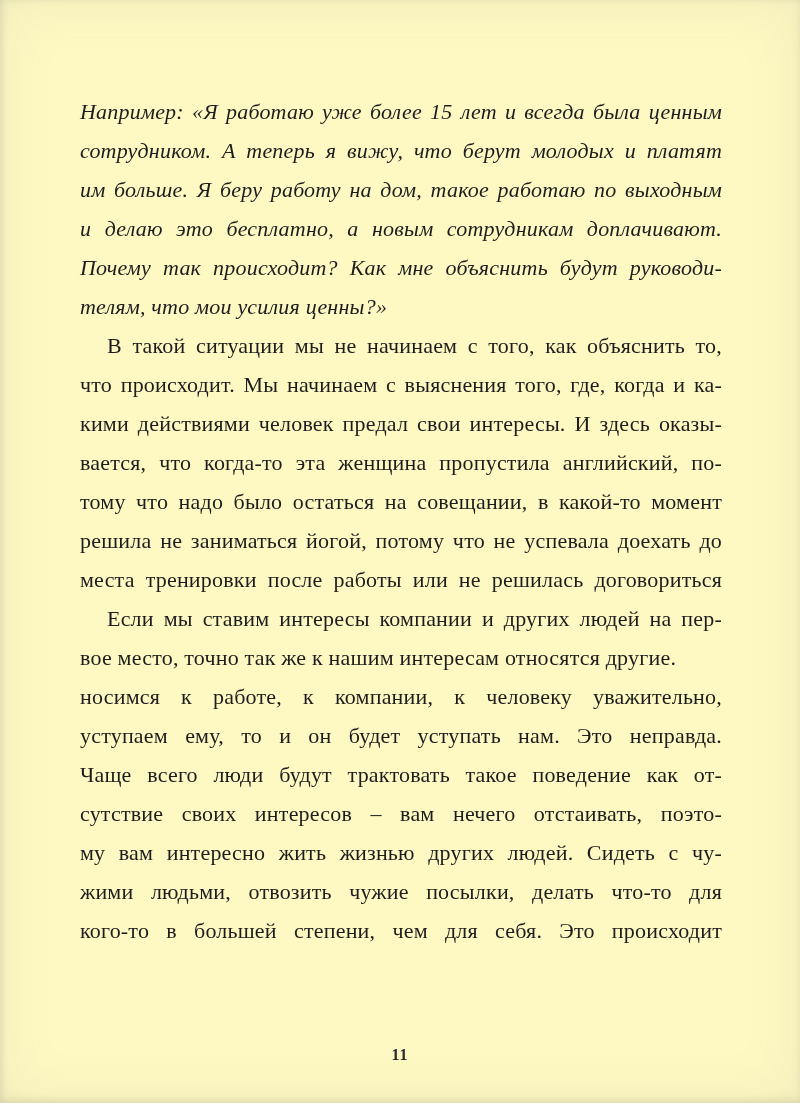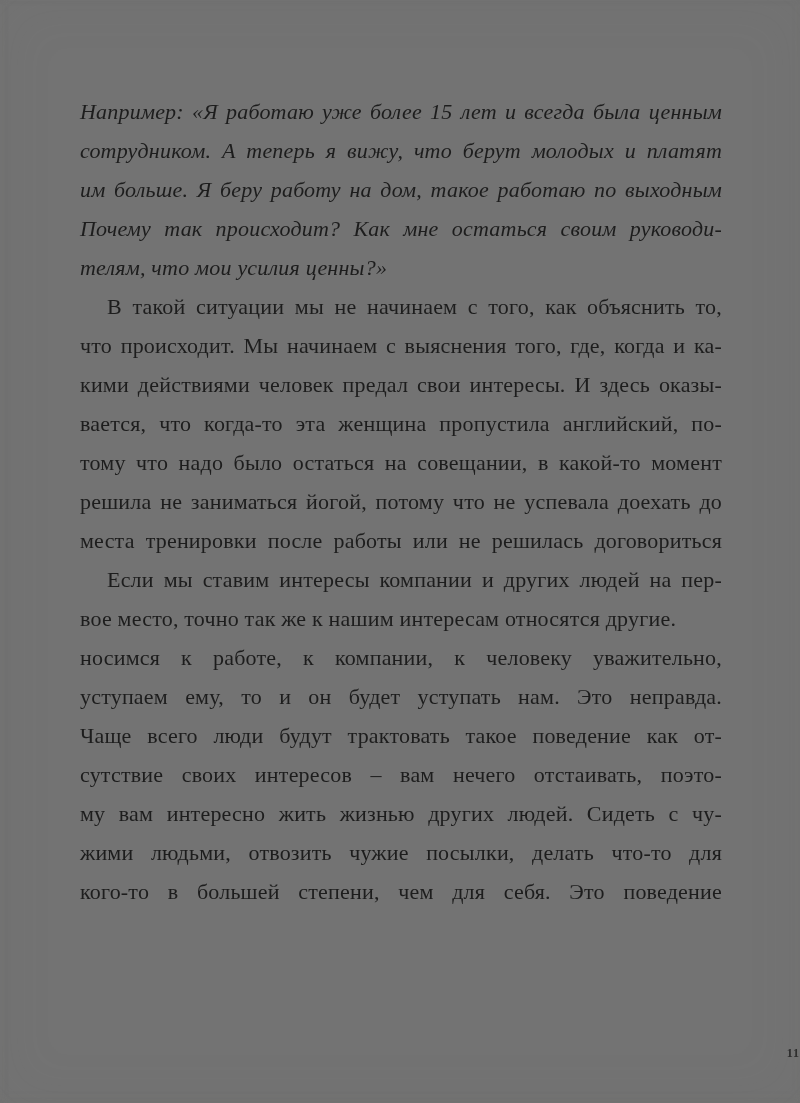--- a/index.html
+++ b/index.html
@@ -4,21 +4,21 @@
 <style>
   html, body {
     margin: 0;
     padding: 0;
     background: #ffffff;
   }
   .page {
     position: relative;
     width: 800px;
     height: 1103px;
-    background: #737373;
+    background: #fef9c3;
     overflow: hidden;
     font-family: "Liberation Serif", "DejaVu Serif", serif;
     color: #1d1d1d;
   }
   
   .page::after {
     content: "";
     position: absolute;
     inset: 0;
     pointer-events: none;
@@ -47,49 +47,50 @@
     text-indent: 27px;
   }
   .line.italic {
     font-style: italic;
   }
   .page-number {
     position: absolute;
     left: 0;
     right: 0;
     top: 1046px;
-    text-align: right;
-    font-size: 12px;
+    text-align: center;
+    font-size: 16px;
     font-weight: 700;
     letter-spacing: 1px;
     color: #2a2a2a;
     font-family: "Liberation Serif", "DejaVu Serif", serif;
   }
 </style>
 </head>
 <body>
 
 <div class="page">
   <div class="text-block" id="text-block">
       <div class="line italic">Например: «Я работаю уже более 15 лет и всегда была ценным</div>
       <div class="line italic">сотрудником. А теперь я вижу, что берут молодых и платят</div>
       <div class="line italic">им больше. Я беру работу на дом, такое работаю по выходным</div>
-      <div class="line italic">Почему так происходит? Как мне остаться своим руководи-</div>
+      <div class="line italic">и делаю это бесплатно, а новым сотрудникам доплачивают.</div>
+      <div class="line italic">Почему так происходит? Как мне объяснить будут руководи-</div>
       <div class="line italic lastleft">телям, что мои усилия ценны?»</div>
       <div class="line indent">В такой ситуации мы не начинаем с того, как объяснить то,</div>
       <div class="line">что происходит. Мы начинаем с выяснения того, где, когда и ка-</div>
       <div class="line">кими действиями человек предал свои интересы. И здесь оказы-</div>
       <div class="line">вается, что когда-то эта женщина пропустила английский, по-</div>
       <div class="line">тому что надо было остаться на совещании, в какой-то момент</div>
       <div class="line">решила не заниматься йогой, потому что не успевала доехать до</div>
       <div class="line">места тренировки после работы или не решилась договориться</div>
       <div class="line indent">Если мы ставим интересы компании и других людей на пер-</div>
       <div class="line lastleft">вое место, точно так же к нашим интересам относятся другие.</div>
       <div class="line">носимся к работе, к компании, к человеку уважительно,</div>
       <div class="line">уступаем ему, то и он будет уступать нам. Это неправда.</div>
       <div class="line">Чаще всего люди будут трактовать такое поведение как от-</div>
       <div class="line">сутствие своих интересов – вам нечего отстаивать, поэто-</div>
       <div class="line">му вам интересно жить жизнью других людей. Сидеть с чу-</div>
       <div class="line">жими людьми, отвозить чужие посылки, делать что-то для</div>
-      <div class="line">кого-то в большей степени, чем для себя. Это поведение</div>
+      <div class="line">кого-то в большей степени, чем для себя. Это происходит</div>
     </div>
   <div class="page-number">11</div>
 </div>
 
 </body></html>

